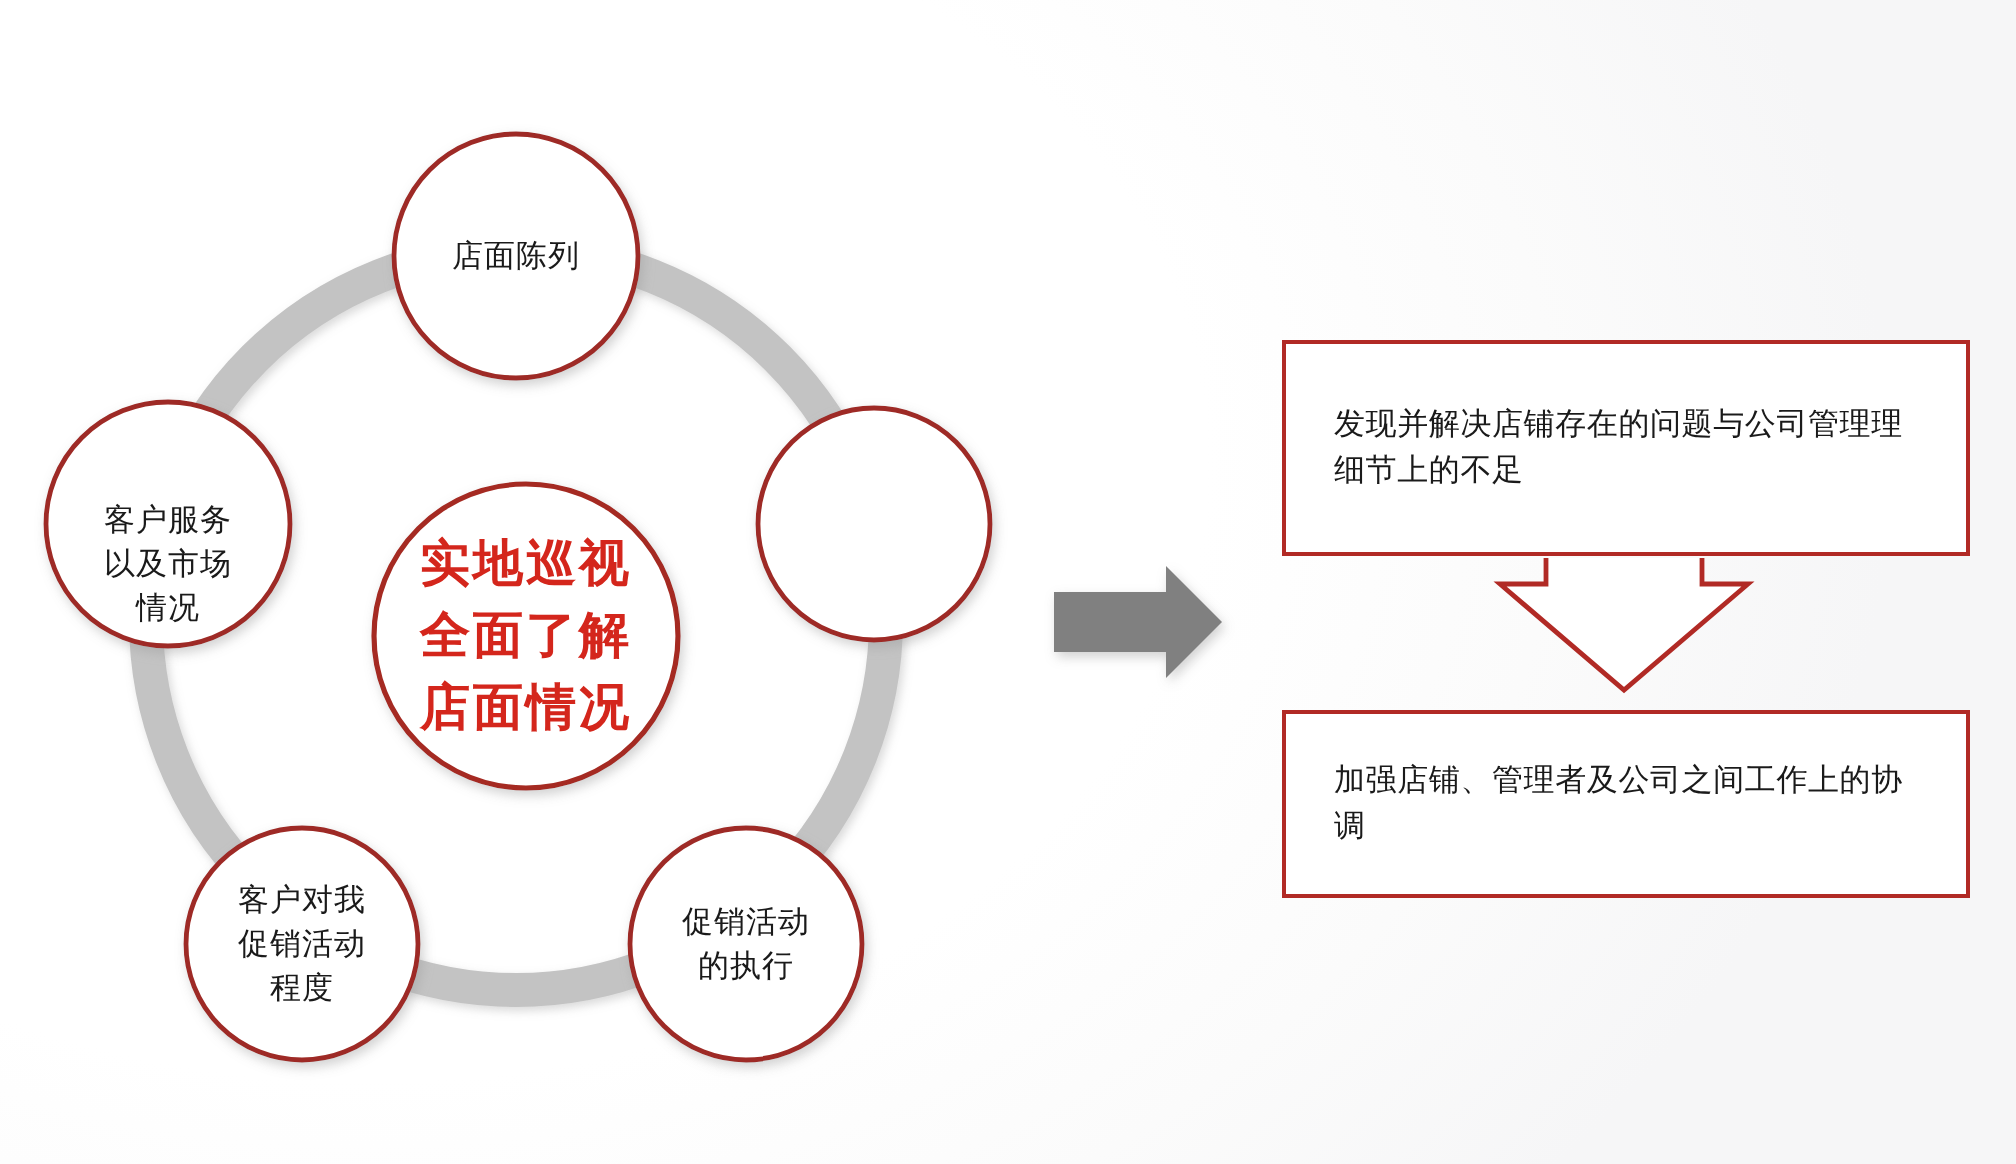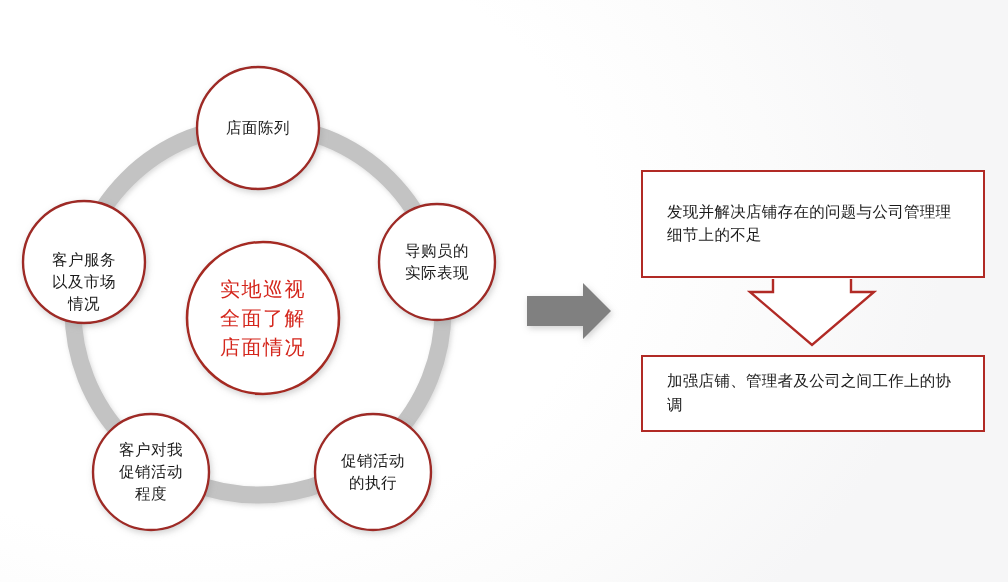--- a/index.html
+++ b/index.html
@@ -38,22 +38,22 @@
     line-height: 1.42;
     letter-spacing: 0.5px;
     white-space: pre-line;
     transform: translate(-50%, -50%);
     pointer-events: none;
   }
   .center-label {
     position: absolute;
     text-align: center;
     color: #d4261c;
-    font-size: 20px;
-    font-weight: normal;
+    font-size: 25px;
+    font-weight: bold;
     line-height: 1.44;
     letter-spacing: 1.5px;
     white-space: pre-line;
     transform: translate(-50%, -50%);
   }
   .outcome-box {
     position: absolute;
     box-sizing: border-box;
     border: 2.5px solid #b12a25;
     background: #ffffff;
@@ -95,36 +95,34 @@
     <circle id="node-circle-4" cx="84" cy="262" r="61" fill="#ffffff" stroke="#9e2b25" stroke-width="2.4" filter="url(#softshadow)"></circle>
 
     <circle id="center-circle" cx="263" cy="318" r="76" fill="#ffffff" stroke="#a52a22" stroke-width="2.6" filter="url(#softshadow)"></circle>
 
     <path id="flow-arrow" d="M527 296 L583 296 L583 283 L611 311 L583 339 L583 326 L527 326 Z" fill="#808080" filter="url(#softshadow)"></path>
 
     <path id="outcome-connector" d="M773 279 L773 292 L750 292 L812 345 L874 292 L851 292 L851 279" fill="#ffffff" stroke="#b12a25" stroke-width="2.4" stroke-linejoin="miter"></path>
   </svg>
 
   <div class="node-label" style="left:258px; top:128px;">店面陈列</div>
-  <div class="node-label" style="left:437px; top:262px;">导购员的
-实际表现</div>
   <div class="node-label" style="left:373px; top:472px;text-align:center;">促销活动
 的执行</div>
   <div class="node-label" style="left:151px; top:472px;">客户对我
 促销活动
 程度</div>
   <div class="node-label" style="left:84px; top:262px;margin-top:20px;">客户服务
 以及市场
 情况</div>
 
   <div class="center-label" style="left:263px; top:318px;">实地巡视
 全面了解
 店面情况</div>
 
   <div class="outcome-box" style="left:641px; top:170px; width:344px; height:108px;">
     <div class="outcome-text">发现并解决店铺存在的问题与公司管理理细节上的不足</div>
   </div>
 
-  <div class="outcome-box" style="left:641px; top:355px; width:344px; height:77px;justify-content:flex-end;">
+  <div class="outcome-box" style="left:641px; top:355px; width:344px; height:94px;justify-content:flex-end;">
     <div class="outcome-text">加强店铺、管理者及公司之间工作上的协调</div>
   </div>
 
 </div>
 
 </body></html>

